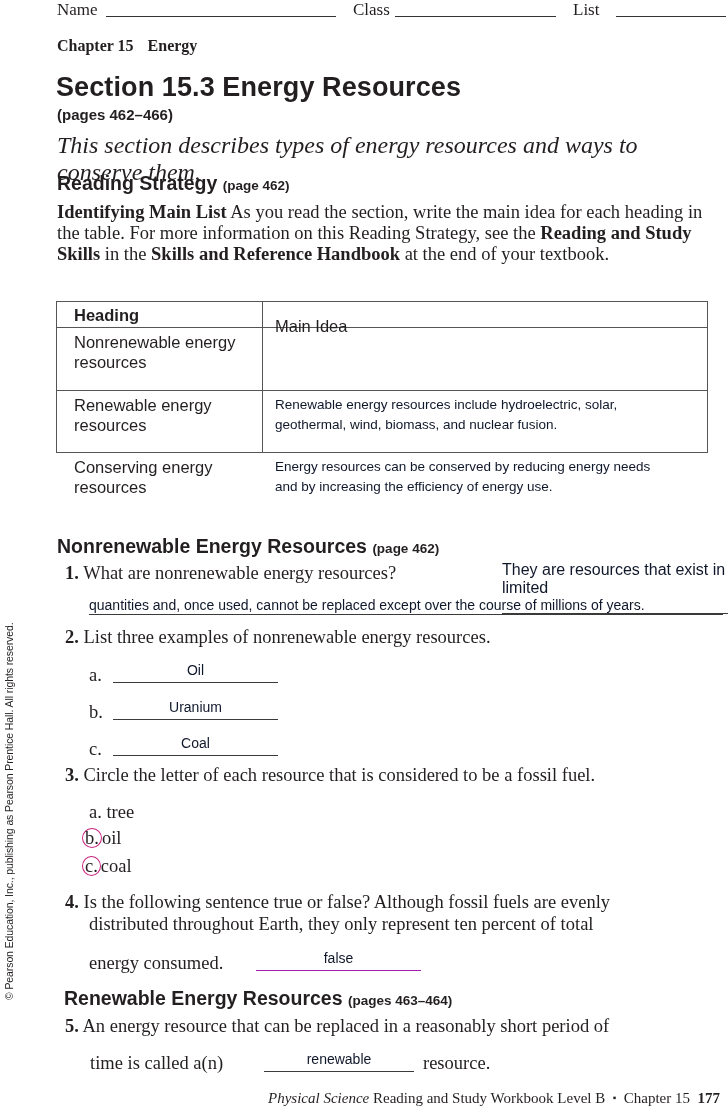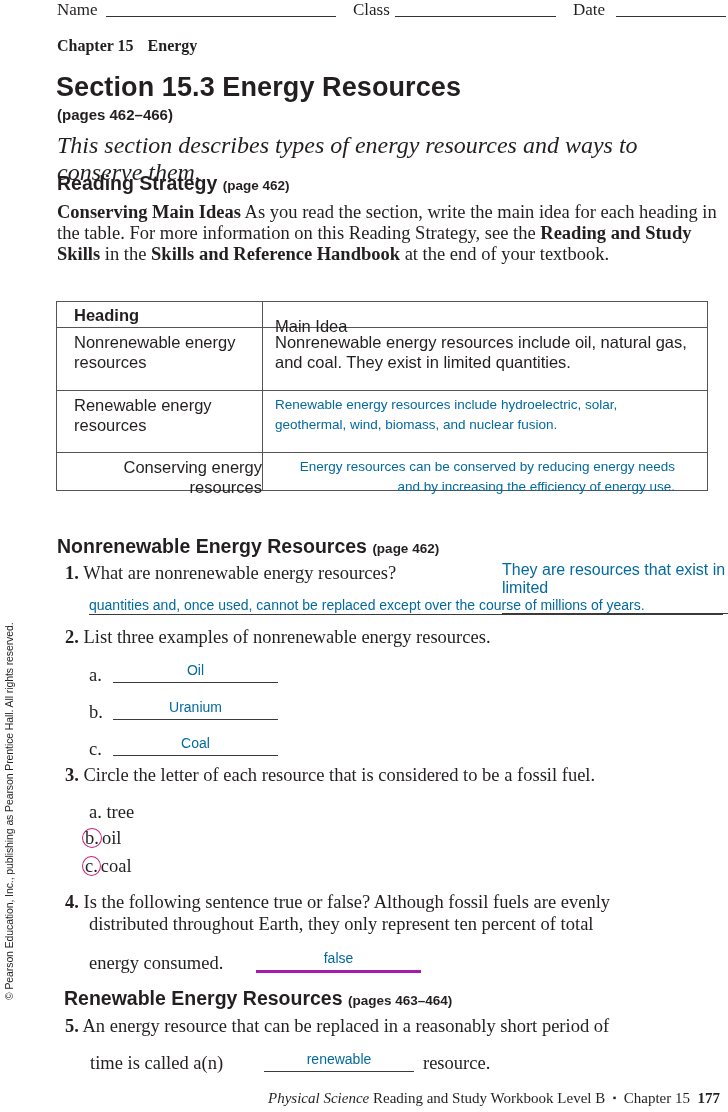--- a/index.html
+++ b/index.html
@@ -1,39 +1,39 @@
 <!DOCTYPE html>
 <html><head>
 <meta charset="utf-8">
 <style>
   html, body { margin: 0; padding: 0; background: #ffffff; }
   body { width: 728px; height: 1112px; position: relative; overflow: hidden; color: #231f20; font-family: "Liberation Serif", "DejaVu Serif", serif; }
   .abs { position: absolute; }
   .serif { font-family: "Liberation Serif", "DejaVu Serif", serif; }
   .sans { font-family: Liberation Sans, sans-serif; }
-  .ans { color: #0369a1; font-family: "Liberation Sans", "DejaVu Sans", sans-serif; }
+  .ans { color: #0f172a; font-family: "Liberation Sans", "DejaVu Sans", sans-serif; }
 
   
   .hdr { top: 0; height: 22px; font-size: 17px; line-height: 20px; }
   .hdr-line { position: absolute; top: 16px; height: 0; border-bottom: 1px solid #333; }
 
   .chapter { top: 37px; left: 57px; font-size: 16px; font-weight: bold; }
   .chapter .gap { display: inline-block; width: 14px; }
 
   .title { top: 72px; left: 56px; font-size: 27px; font-weight: bold; letter-spacing: 0.1px; }
   .pages { top: 106px; left: 57px; font-size: 15px; font-weight: bold; }
   .intro { top: 132px; left: 57px; font-size: 24px; font-style: italic; }
 
   .h2 { font-size: 19.5px; font-weight: bold; }
   .h2 .pg { font-size: 13.5px; font-weight: bold; }
 
   .strategy { top: 202px; left: 57px; width: 670px; font-size: 18.5px; line-height: 21px; }
 
   
-  .tbl { top: 301px; left: 56px; width: 652px; height: 190px; border: 1px solid #555; box-sizing: border-box; }
+  .tbl { top: 301px; left: 56px; width: 652px; height: 152px; border: 1px solid #555; box-sizing: border-box; }
   .tbl .row { position: absolute; left: 0; width: 100%; border-bottom: 1px solid #555; box-sizing: border-box; }
   .tbl .col-div { position: absolute; top: 0; bottom: 0; left: 205px; border-left: 1px solid #555; }
   .tbl .cell { position: absolute; font-family: "Liberation Sans", "DejaVu Sans", sans-serif; }
   .tbl .c1 { left: 17px; width: 188px; font-size: 16.5px; line-height: 20px; }
   .tbl .c2 { left: 218px; width: 430px; font-size: 16.5px; line-height: 20px; }
   .tbl .c2.ans { font-size: 13.5px; line-height: 20px; }
 
   .q { font-size: 18.5px; }
   .qnum { font-weight: bold; }
   .circle { display: inline-block; border: 1.5px solid #c8247f; border-radius: 50%; padding: 0 2px; line-height: 18px; margin-left: -4px; }
@@ -43,53 +43,52 @@
   .footer { top: 1090px; right: 8px; font-size: 15px; }
   .footer i { font-style: italic; }
 </style>
 </head>
 <body>
 
 <div class="abs hdr" style="left:57px;">Name</div>
 <div class="hdr-line" style="left:106px; width:230px;"></div>
 <div class="abs hdr" style="left:353px;">Class</div>
 <div class="hdr-line" style="left:395px; width:161px;"></div>
-<div class="abs hdr" style="left:573px;">Date</div>
+<div class="abs hdr" style="left:573px;">List</div>
 <div class="hdr-line" style="left:616px; width:110px;"></div>
 
 <div class="abs chapter serif">
   <span>Chapter 15</span><span class="gap"></span><span>Energy</span>
 </div>
 
 <div class="abs title sans">Section 15.3 Energy Resources</div>
 <div class="abs pages sans">(pages 462–466)</div>
 <div class="abs intro serif">This section describes types of energy resources and ways to conserve them.</div>
 
 <div class="abs h2 sans" style="top:172px; left:57px;">
   <span>Reading Strategy</span> <span class="pg">(page 462)</span>
 </div>
 <div class="abs strategy serif">
-  <b>Conserving Main Ideas</b><span> As you read the section, write the main idea for each heading in the table. For more information on this Reading Strategy, see the </span><b>Reading and Study Skills</b><span> in the </span><b>Skills and Reference Handbook</b><span> at the end of your textbook.</span>
+  <b>Identifying Main List</b><span> As you read the section, write the main idea for each heading in the table. For more information on this Reading Strategy, see the </span><b>Reading and Study Skills</b><span> in the </span><b>Skills and Reference Handbook</b><span> at the end of your textbook.</span>
 </div>
 
 <div class="abs tbl">
   <div class="col-div"></div>
   <div class="row" style="top:0; height:26px;">
     <div class="cell c1" style="top:3px; font-weight:bold;">Heading</div>
     <div class="cell c2" style="top:14px; font-weight:normal;">Main Idea</div>
   </div>
   <div class="row" style="top:26px; height:63px;">
     <div class="cell c1" style="top:4px;">Nonrenewable energy resources</div>
-    <div class="cell c2" style="top:4px;">Nonrenewable energy resources include oil, natural gas, and coal. They exist in limited quantities.</div>
   </div>
   <div class="row" style="top:89px; height:62px;">
     <div class="cell c1" style="top:4px;">Renewable energy resources</div>
     <div class="cell c2 ans" style="top:4px; width:360px;">Renewable energy resources include hydroelectric, solar, geothermal, wind, biomass, and nuclear fusion.</div>
   </div>
-  <div class="row" style="top:151px; height:60px; border-bottom:none;text-align:right;">
+  <div class="row" style="top:151px; height:60px; border-bottom:none;">
     <div class="cell c1" style="top:4px;">Conserving energy resources</div>
     <div class="cell c2 ans" style="top:4px; width:400px;">Energy resources can be conserved by reducing energy needs and by increasing the efficiency of energy use.</div>
   </div>
 </div>
 
 <div class="abs h2 sans" style="top:535px; left:57px;">
   <span>Nonrenewable Energy Resources</span> <span class="pg">(page 462)</span>
 </div>
 
 <div class="abs q serif" style="top:563px; left:65px; white-space:nowrap;">
@@ -128,21 +127,21 @@
 <div class="abs q serif" style="top:856px; left:86px;">
   <span class="circle"><span>c.</span></span><span>coal</span>
 </div>
 
 <div class="abs q serif" style="top:892px; left:65px; white-space:nowrap;">
   <span class="qnum">4.</span>
   <span>Is the following sentence true or false? Although fossil fuels are evenly</span>
 </div>
 <div class="abs q serif" style="top:914px; left:89px; white-space:nowrap;">distributed throughout Earth, they only represent ten percent of total</div>
 <div class="abs q serif" style="top:953px; left:89px; white-space:nowrap;">energy consumed.</div>
-<div class="abs ans" style="top:950px; left:256px; width:165px; height:20px; text-align:center; font-size:14px; border-bottom:3px solid #a21caf;">false</div>
+<div class="abs ans" style="top:950px; left:256px; width:165px; height:20px; text-align:center; font-size:14px; border-bottom:1px solid #a21caf;">false</div>
 
 <div class="abs h2 sans" style="top:987px; left:57px;margin-left:7px;">
   <span>Renewable Energy Resources</span> <span class="pg">(pages 463–464)</span>
 </div>
 
 <div class="abs q serif" style="top:1016px; left:65px; white-space:nowrap;">
   <span class="qnum">5.</span>
   <span>An energy  resource that can be replaced in a reasonably short period of</span>
 </div>
 <div class="abs q serif" style="top:1053px; left:90px; white-space:nowrap;">time is called a(n)</div>

